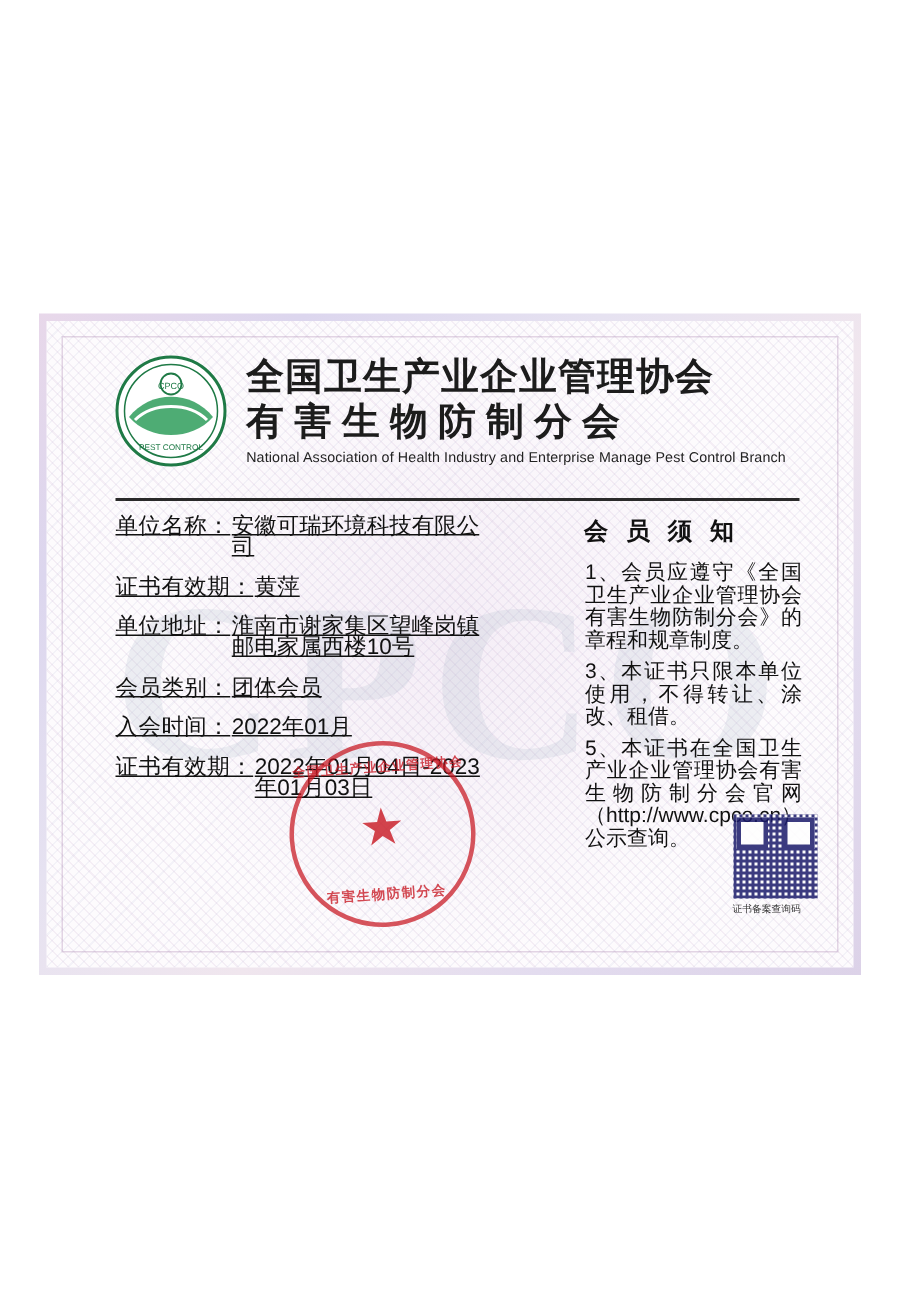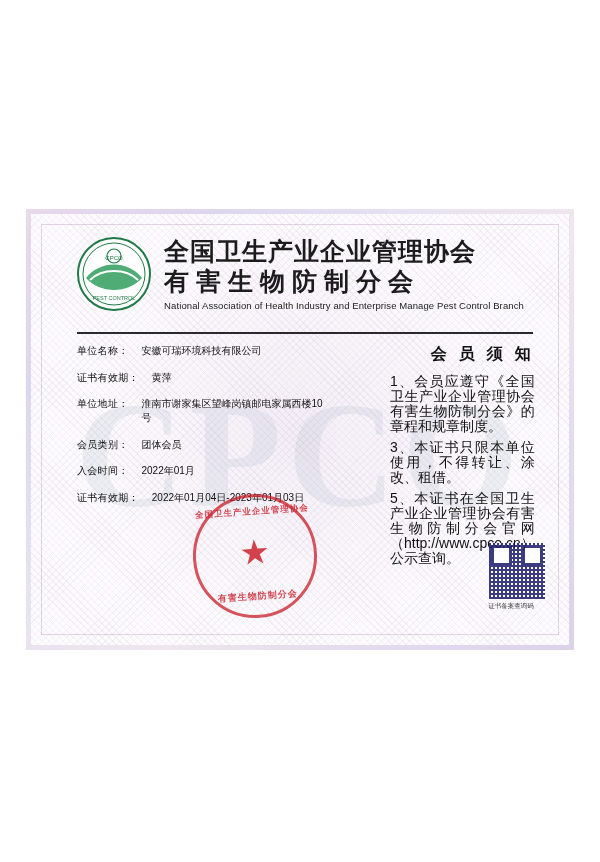--- a/index.html
+++ b/index.html
@@ -136,42 +136,43 @@
   }
 
   .col-left {
     width: 255px;
     flex: none;
   }
 
   .field {
     display: flex;
     margin-bottom: 12.5px;
-    font-size: 10px;
+    font-size: 15px;
     color: #111;
     line-height: 14px;
+    text-decoration: underline;
   }
   .field-label {
     flex: none;
     letter-spacing: 0.3px;
     white-space: nowrap;
   }
   .field-value {
-    margin-left: 13px;
+    margin-left: 1px;
     word-break: break-all;
   }
 
   .col-right {
     flex: 1;
     position: relative;
     padding-left: 6px;
   }
 
   .notice-title {
-    text-align: right;
+    text-align: center;
     font-family: "Liberation Serif", serif;
     font-weight: bold;
     font-size: 16px;
     letter-spacing: 4px;
     color: #111;
     margin-bottom: 9px;
   }
 
   .notice-item {
     font-size: 14px;

